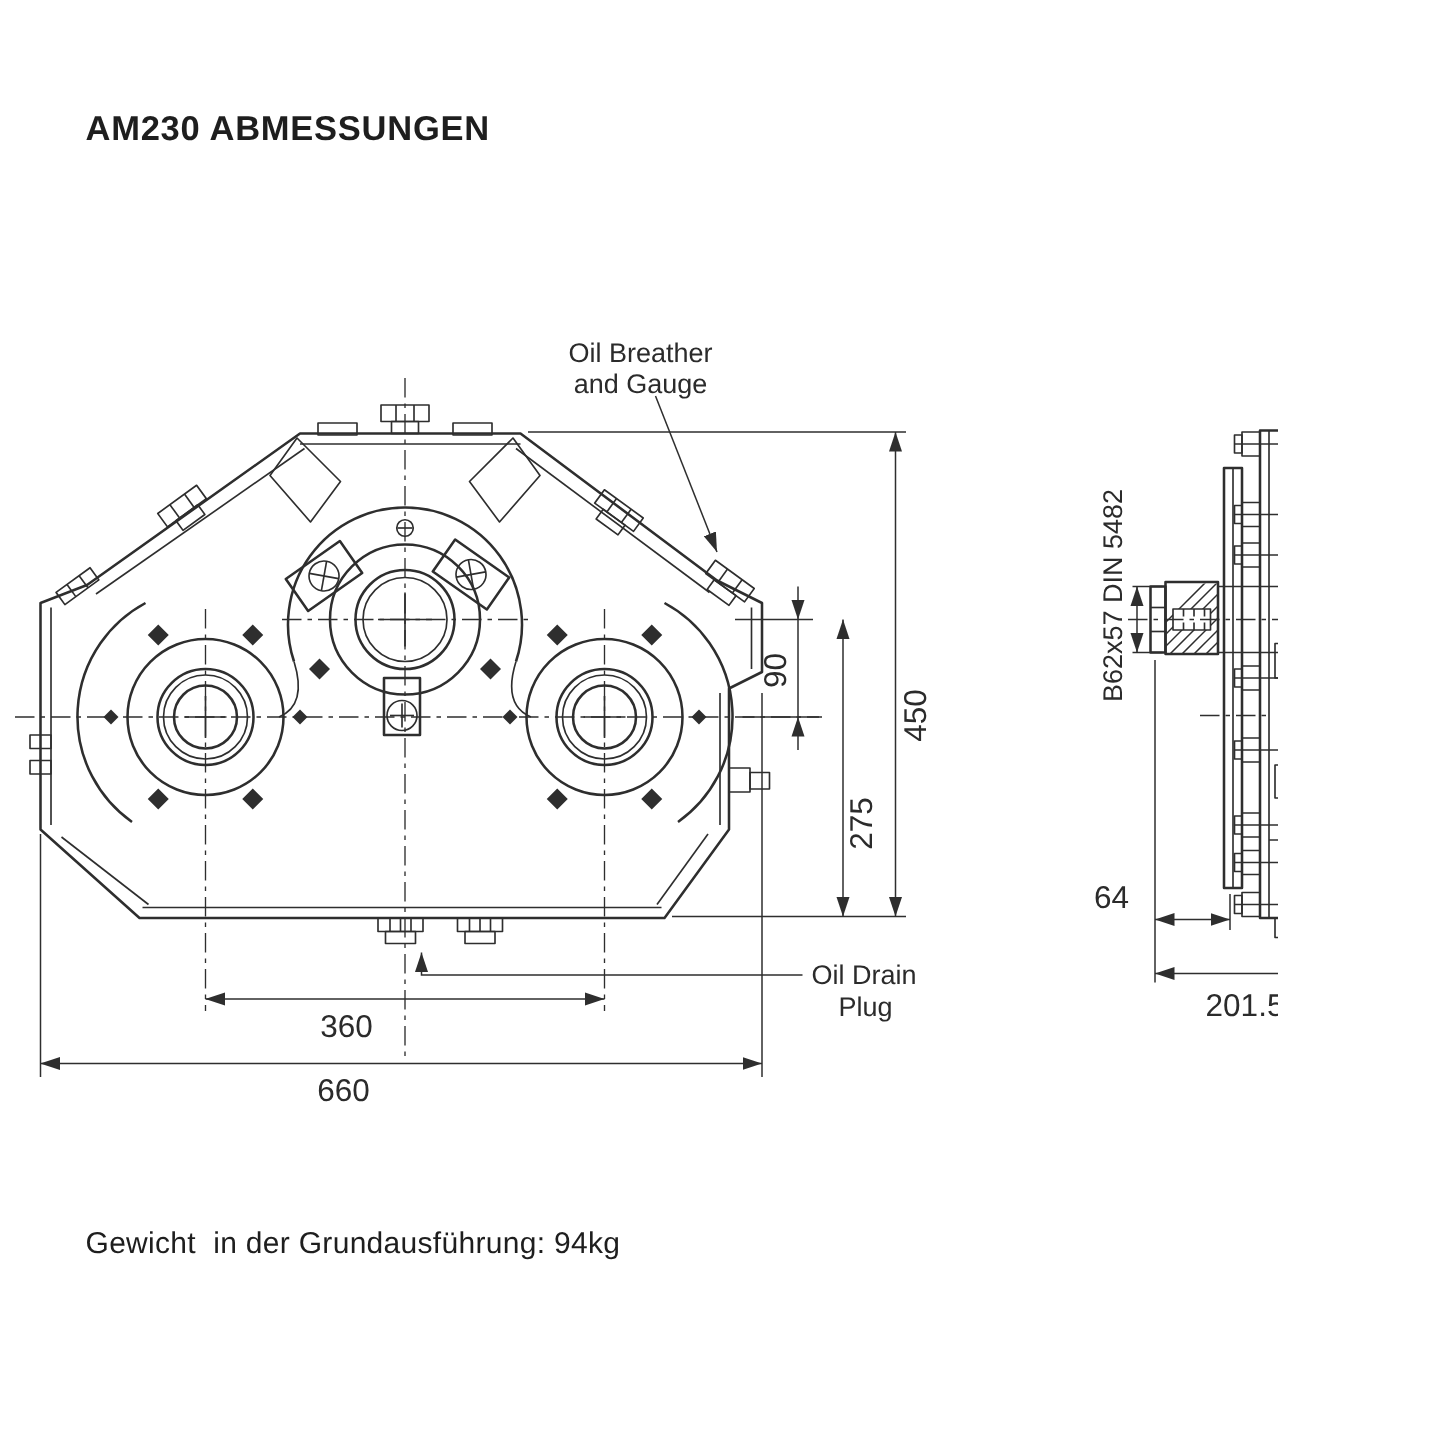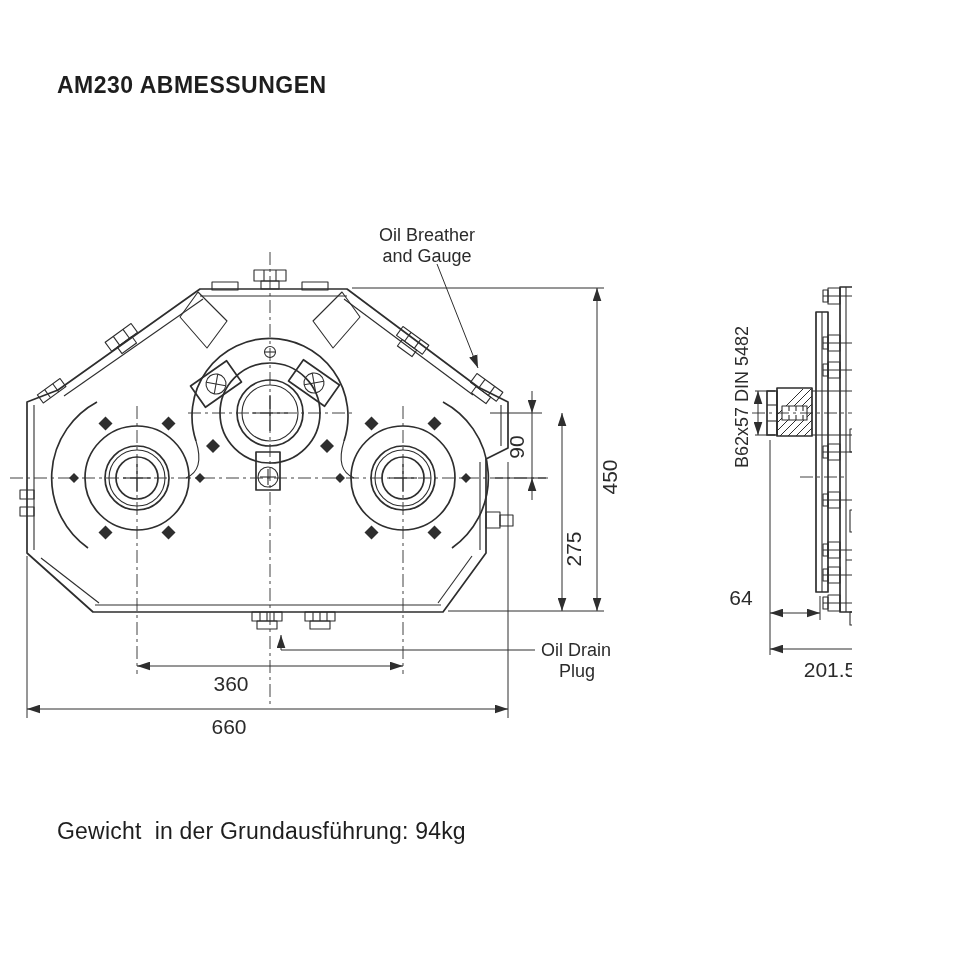--- a/index.html
+++ b/index.html
@@ -1,19 +1,19 @@
 <!DOCTYPE html>
 <html><head>
 <meta charset="utf-8">
 <style>
   html,body{margin:0;padding:0;background:#ffffff;}
   .page{position:relative;width:852px;height:960px;background:#fff;overflow:hidden;
         font-family:"Liberation Sans",sans-serif;color:#1e1e1e;}
   .title{position:absolute;left:57px;top:72px;font-size:23px;font-weight:600;letter-spacing:.5px;}
-  .footer{position:absolute;left:57px;top:818px;font-size:23px;font-weight:500;letter-spacing:.2px;white-space:pre;}
+  .footer{position:absolute;left:57px;top:818px;font-size:20px;font-weight:500;letter-spacing:.2px;white-space:pre;}
   svg{position:absolute;left:0;top:0;}
   svg *{vector-effect:none;}
   .s2{stroke:#2e2e2e;stroke-width:1.7;fill:none;stroke-linejoin:round;}
   .s1{stroke:#2e2e2e;stroke-width:1.1;fill:none;stroke-linejoin:round;}
   .s0{stroke:#2e2e2e;stroke-width:1;fill:none;}
   .cl{stroke:#2e2e2e;stroke-width:.9;fill:none;stroke-dasharray:13 4 3 4;}
   .dia{fill:#2e2e2e;stroke:none;}
   .wfill{fill:#ffffff;}
   text{font-family:"Liberation Sans",sans-serif;fill:#2b2b2b;}
   .dim{font-size:21px;}

